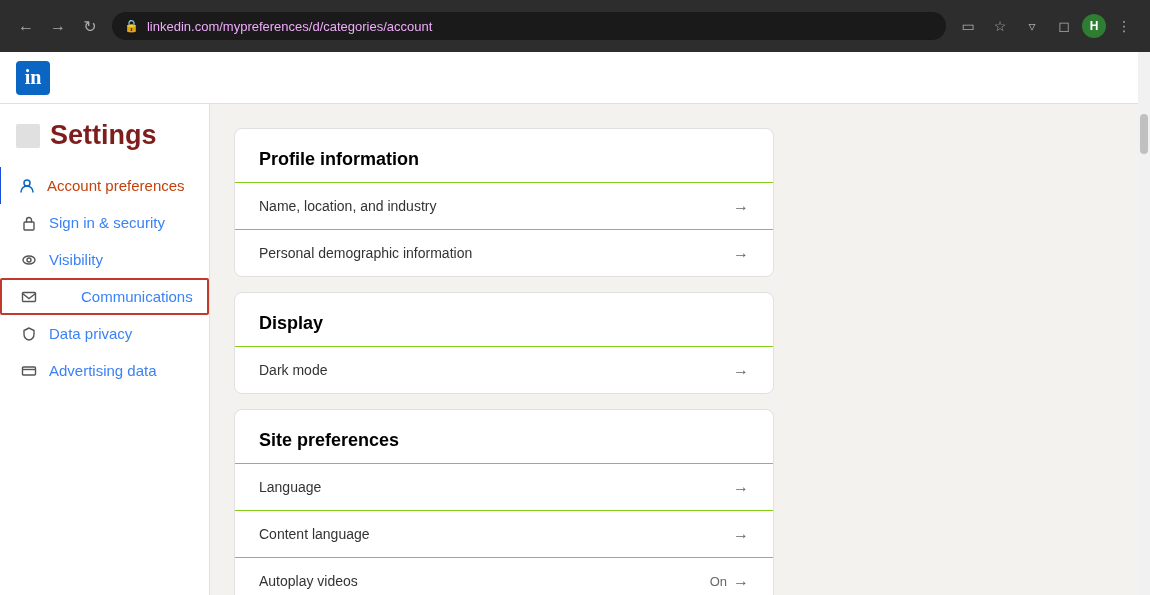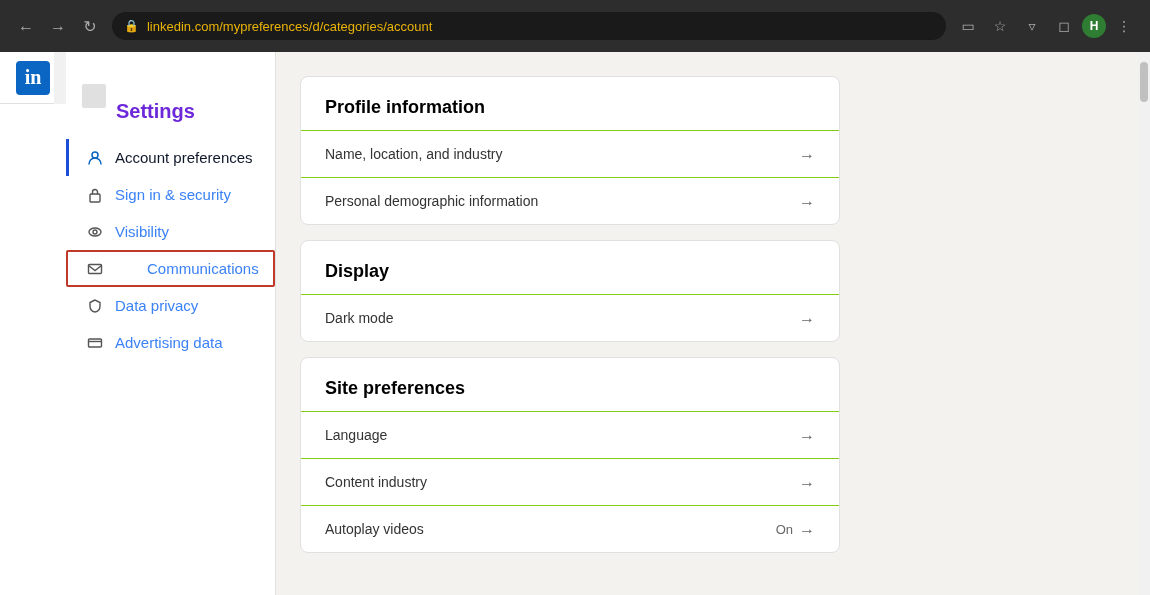--- a/index.html
+++ b/index.html
@@ -36,21 +36,21 @@
       flex: 1;
       height: 28px;
       background: #1a1a1a;
       border-radius: 14px;
       display: flex;
       align-items: center;
       padding: 0 12px;
       gap: 8px;
     }
     .lock-icon-small { color: #aaa; font-size: 12px; }
-    .url-text { color: #eab308; font-size: 13px; }
+    .url-text { color: #f0abfc; font-size: 13px; }
     .browser-actions {
       display: flex;
       gap: 4px;
       align-items: center;
     }
     .browser-action-btn {
       width: 28px;
       height: 28px;
       background: transparent;
       border: none;
@@ -73,20 +73,21 @@
       color: white;
       font-size: 12px;
       font-weight: bold;
       cursor: pointer;
     }
 
     
     .app-container {
       height: calc(595px - 52px);
       display: flex;
+      flex-direction: column;
       background: white;
       justify-content: center;
     }
 
     
     .linkedin-header {
       height: 52px;
       background: white;
       border-bottom: 1px solid #e0e0e0;
       display: flex;
@@ -137,40 +138,39 @@
       gap: 10px;
       padding: 0 16px 16px 16px;
     }
     .settings-icon-box {
       width: 24px;
       height: 24px;
       background: #e0e0e0;
       border-radius: 2px;
     }
     .settings-title {
-      font-size: 20px;
+      font-size: 27px;
       font-weight: 600;
-      color: #6d28d9;
-      margin-top: 32px;
+      color: #7f1d1d;
     }
     .sidebar-nav { list-style: none; }
     .sidebar-item {
       display: flex;
       align-items: center;
       gap: 10px;
       padding: 10px 16px;
       cursor: pointer;
       font-size: 15px;
       color: #3b82f6;
       border-left: 3px solid transparent;
       position: relative;
     }
     .sidebar-item.active {
-      color: #0f172a;
-      border-left: 3px solid #1d4ed8;
+      color: #c2410c;
+      border-left: 1px solid #1d4ed8;
       font-weight: 500;
     }
     .sidebar-item.highlighted {
       outline: 2px solid #c0392b;
       outline-offset: -2px;
       border-radius: 2px;
       gap: 42px;
     }
     .sidebar-icon {
       font-size: 16px;
@@ -367,21 +367,21 @@
 
       <div class="settings-card">
         <div class="card-section-title">Site preferences</div>
         <div class="card-item">
           <span class="card-item-label">Language</span>
           <div class="card-item-right">
             <span class="arrow-icon">→</span>
           </div>
         </div>
         <div class="card-item">
-          <span class="card-item-label">Content industry</span>
+          <span class="card-item-label">Content language</span>
           <div class="card-item-right">
             <span class="arrow-icon">→</span>
           </div>
         </div>
         <div class="card-item">
           <span class="card-item-label">Autoplay videos</span>
           <div class="card-item-right">
             <span>On</span>
             <span class="arrow-icon">→</span>
           </div>

